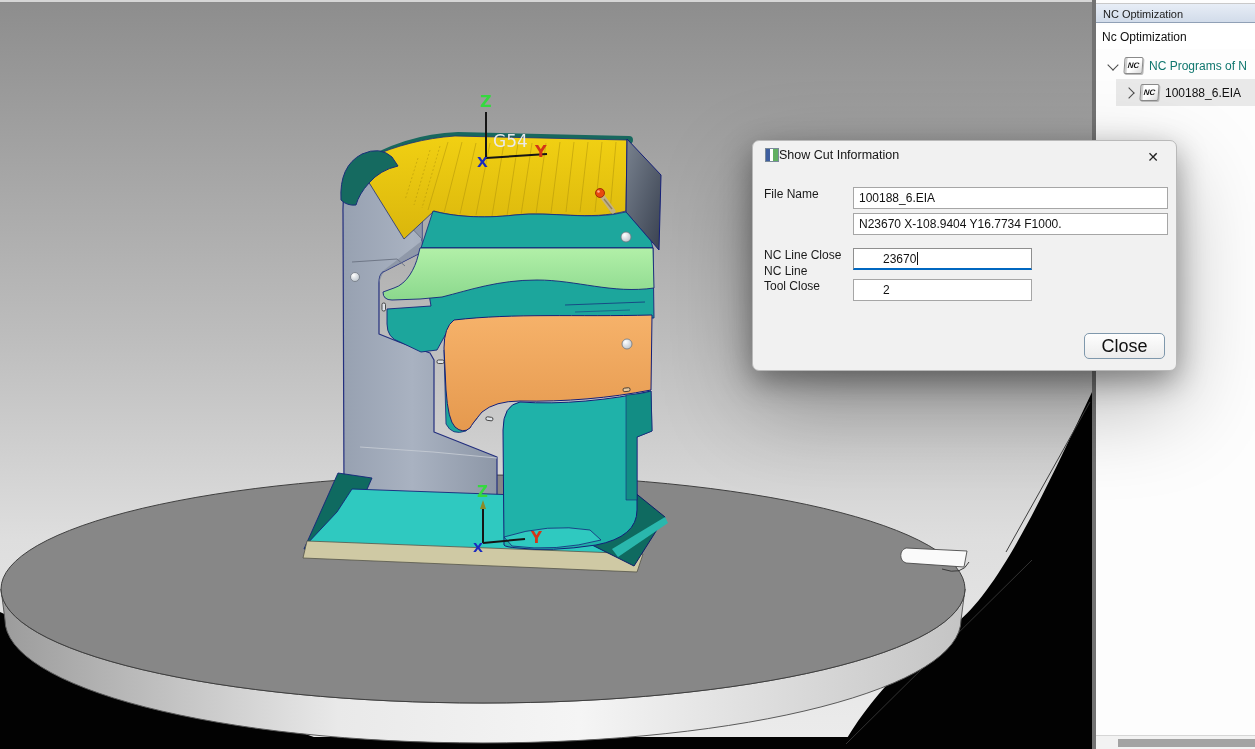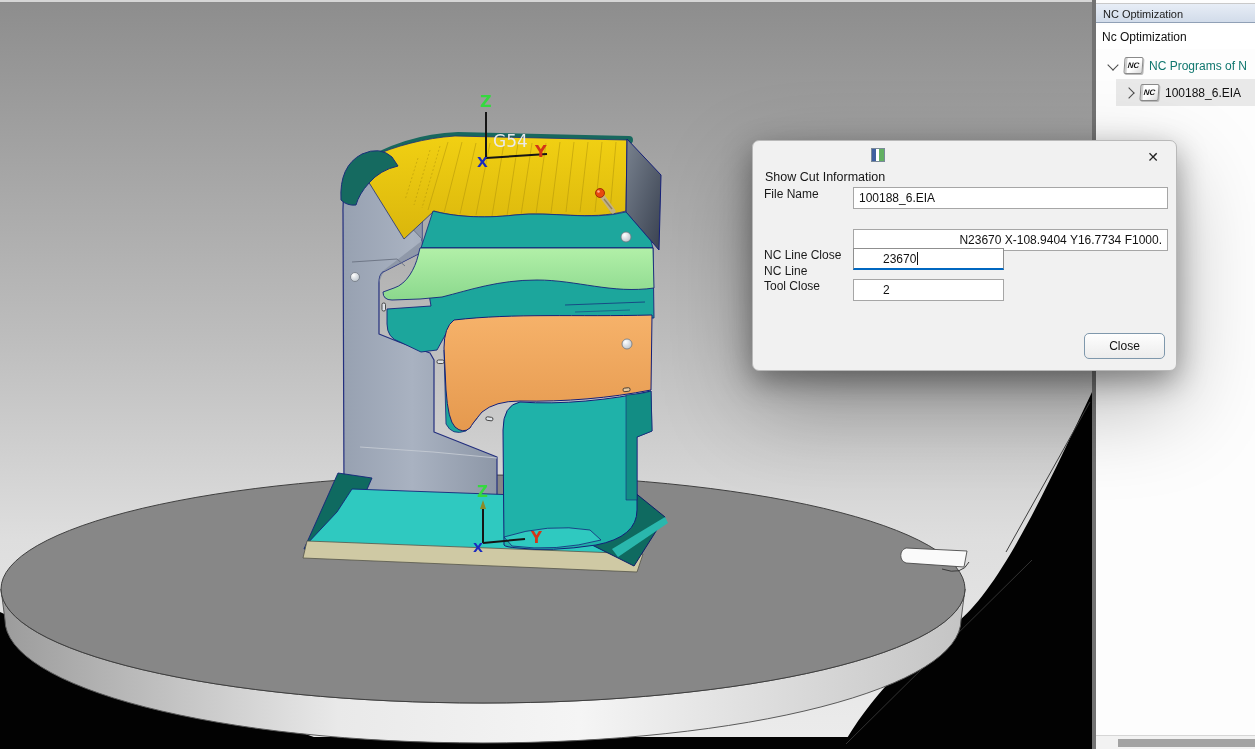--- a/index.html
+++ b/index.html
@@ -20,32 +20,32 @@
   .chev.down{transform:rotate(45deg);margin:0 7px 2px 10px;}
   .chev.right{transform:rotate(-45deg);margin:0 7px 0 9px;}
   .nc-ico{flex:none;width:17px;height:15px;border:1px solid #8a8a8a;border-radius:2px;background:linear-gradient(135deg,#ffffff 55%,#d8d8d8);box-shadow:inset 2px 0 0 #cfcfcf,1px 1px 0 #bbb;font-size:8px;font-weight:bold;font-style:italic;color:#111;display:flex;align-items:center;justify-content:center;margin-right:6px;transform:skewX(-4deg);}
   .tree-label{font-size:12px;color:#111;}
   .tree-label.link{color:#0f766e;}
   .hscroll{position:absolute;left:0;right:0;bottom:0;height:13px;background:#f2f2f2;border-top:1px solid #d6d6d6;}
   .hscroll .thumb{position:absolute;left:22px;right:0;top:3px;height:8px;background:#a3a3a3;}
 
   
   #dialog{position:absolute;left:752px;top:140px;width:425px;height:231px;background:#f1f1f1;border:1px solid #b9b9b9;border-radius:7px;z-index:30;box-shadow:0 10px 30px rgba(0,0,0,.38),0 35px 90px rgba(0,0,0,.28);box-sizing:border-box;}
-  .dlg-titlebar{position:absolute;left:12px;top:7px;display:flex;align-items:flex-end;gap:8px;flex-direction:column;}
+  .dlg-titlebar{position:absolute;left:12px;top:7px;display:flex;align-items:flex-end;}
   .dlg-ico{width:14px;height:14px;border:1px solid #7a8a99;box-sizing:border-box;background:linear-gradient(90deg,#3f5f9f 0 4px,#ffffff 4px 7px,#62b062 7px 14px);}
   .dlg-title{font-size:12.5px;color:#141414;}
   .dlg-close{position:absolute;right:13px;top:6px;width:20px;height:20px;font-size:14px;color:#222;display:flex;align-items:center;justify-content:center;cursor:default;}
   .dlg-row{position:absolute;left:11px;height:22px;display:flex;align-items:flex-start;}
   .dlg-label{font-size:12px;color:#1a1a1a;}
   .dlg-input{position:absolute;left:100px;height:22px;background:#fff;border:1px solid #a6a6a6;box-sizing:border-box;font-size:12px;color:#111;display:flex;align-items:center;padding:0 5px;overflow:hidden;white-space:nowrap;}
   .dlg-input.wide{width:315px;}
-  .dlg-input.narrow{width:151px;padding-left:29px;}
+  .dlg-input.narrow{width:179px;padding-left:29px;}
   .dlg-input.focused{border-color:#8f8f8f;border-bottom:2px solid #0067c0;}
   .caret{display:inline-block;width:1px;height:13px;background:#111;margin-left:1px;}
-  .dlg-btn{position:absolute;right:11px;bottom:11px;width:79px;height:24px;border:1px solid #7f98ac;border-radius:5px;background:linear-gradient(#fefefe,#ececec);font-size:12px;color:#111;display:flex;align-items:center;justify-content:center;font-family:"Liberation Sans",sans-serif;}
+  .dlg-btn{position:absolute;right:11px;bottom:11px;width:79px;height:24px;border:1px solid #7f98ac;border-radius:5px;background:linear-gradient(#fefefe,#ececec);font-size:18px;color:#111;display:flex;align-items:center;justify-content:center;font-family:"Liberation Sans",sans-serif;}
   svg text{font-family:"DejaVu Sans",sans-serif;}
 </style>
 </head>
 <body>
 
 <div id="app">
 
   <div id="viewport">
     <svg width="1092" height="749" viewBox="0 0 1092 749">
       <defs>
@@ -231,21 +231,21 @@
     <div class="dlg-row" style="top:46px;">
         <span class="dlg-label">File Name</span>
       </div>
     <div class="dlg-input wide" style="top:46px;">
         <span>100188_6.EIA</span>
       </div>
 
     <div class="dlg-row" style="top:87px;margin-top:36px;">
         <span class="dlg-label">NC Line</span>
       </div>
-    <div class="dlg-input wide" style="top:88px;justify-content:flex-end;">
+    <div class="dlg-input wide" style="top:72px;">
         <span>N23670 X-108.9404 Y16.7734 F1000.</span>
       </div>
 
     <div class="dlg-row" style="top:107px;">
         <span class="dlg-label">NC Line Close</span>
       </div>
     <div class="dlg-input narrow focused" style="top:107px;">
         <span>23670</span>
         <span class="caret"></span>
       </div>

